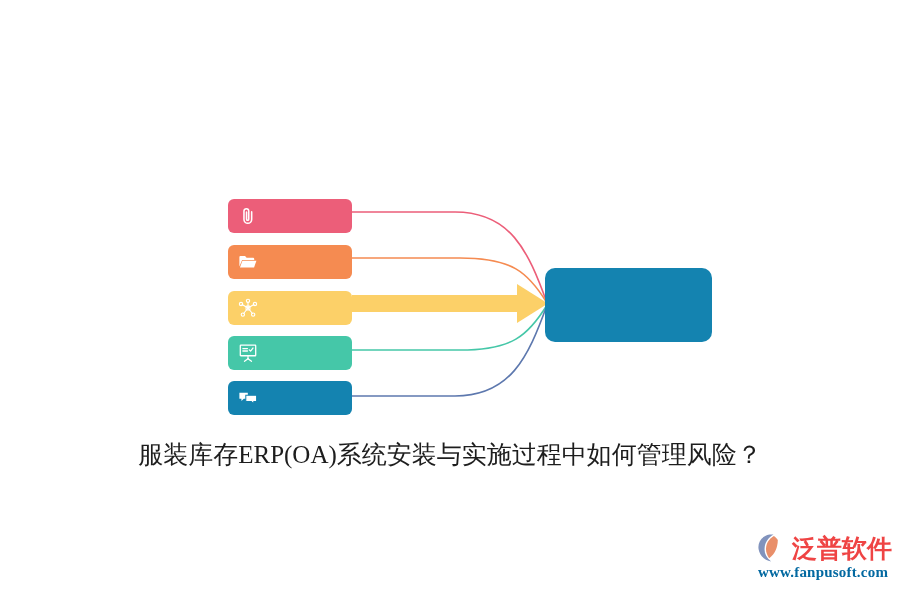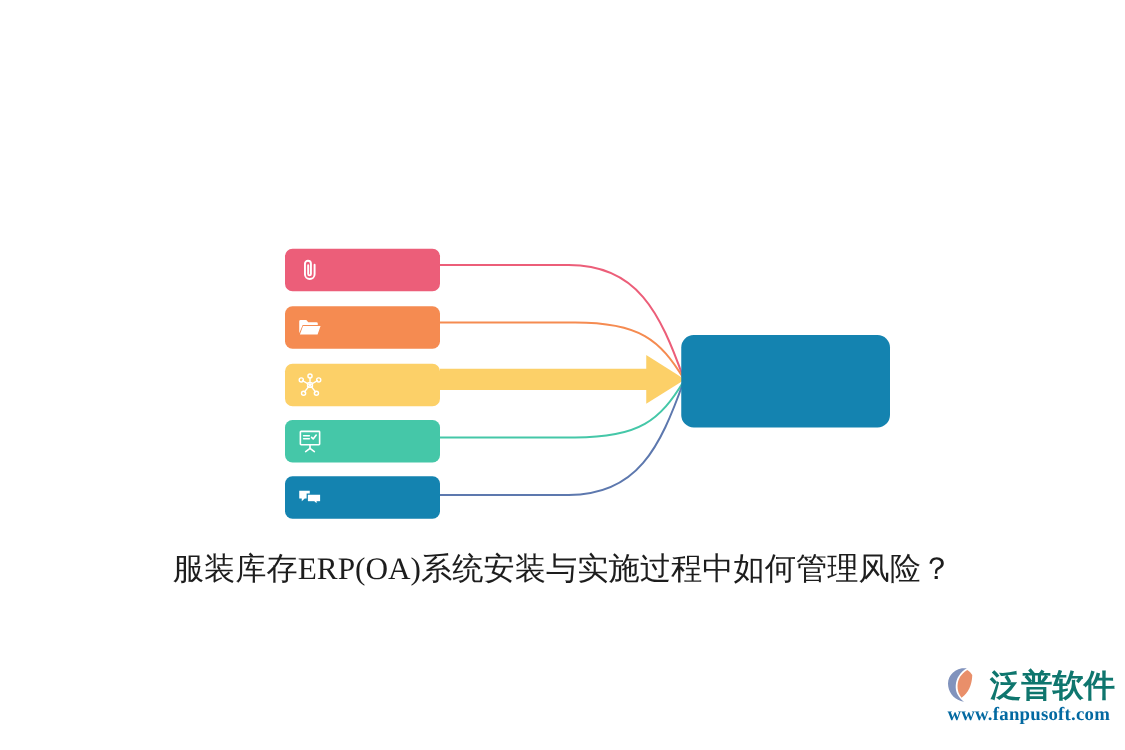--- a/index.html
+++ b/index.html
@@ -116,21 +116,21 @@
   }
   #logo-mark {
     width: 34px;
     height: 30px;
     flex: 0 0 auto;
   }
   #logo-name {
     font-family: "DejaVu Sans", sans-serif;
     font-size: 25px;
     font-weight: bold;
-    color: #0f766e;
+    color: #ef4444;
     margin-left: 2px;
     line-height: 1;
     white-space: nowrap;
   }
   #logo-url {
     position: absolute;
     left: 2px;
     top: 31px;
     font-family: "Liberation Serif", serif;
     font-size: 15px;

